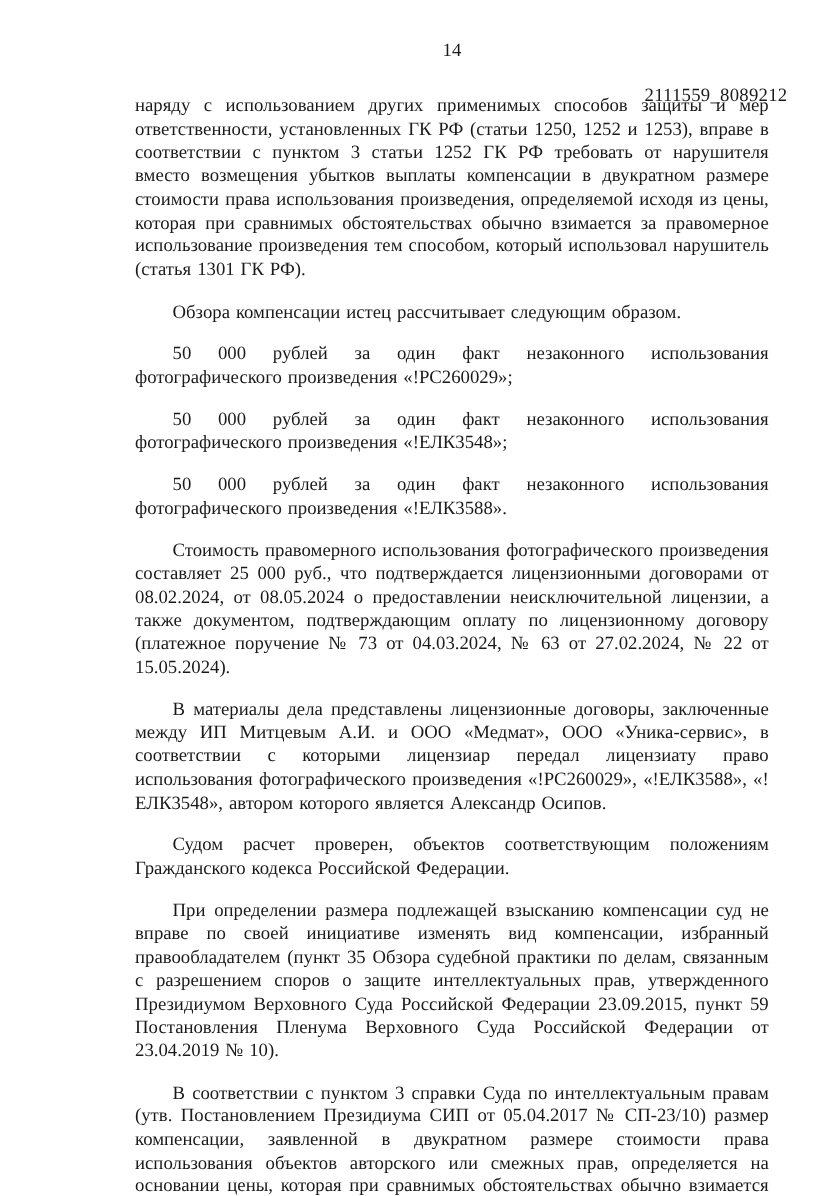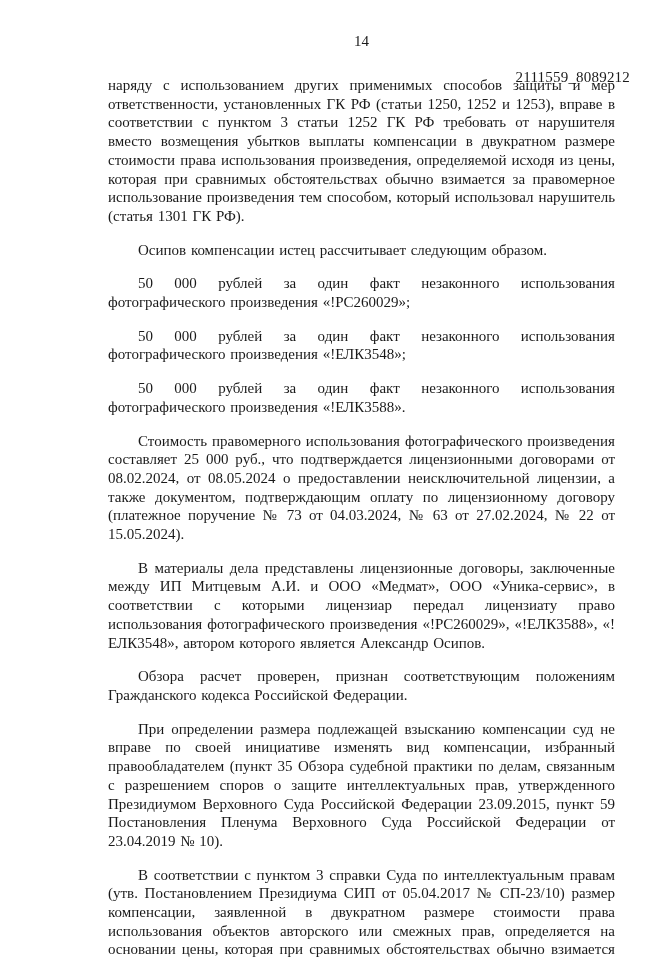--- a/index.html
+++ b/index.html
@@ -57,23 +57,23 @@
 <body>
 
 <div class="page">
   <div class="header">
     <div class="page-number">14</div>
     <div class="doc-number">2111559_8089212</div>
   </div>
   <div class="body-text">
 
   <p class="">наряду с использованием других применимых способов защиты и мер ответственности, установленных ГК РФ (статьи 1250, 1252 и 1253), вправе в соответствии с пунктом 3 статьи 1252 ГК РФ требовать от нарушителя вместо возмещения убытков выплаты компенсации в двукратном размере стоимости права использования произведения, определяемой исходя из цены, которая при сравнимых обстоятельствах обычно взимается за правомерное использование произведения тем способом, который использовал нарушитель (статья 1301 ГК РФ).</p>
-      <p class="indent">Осипов компенсации истец рассчитывает следующим образом.</p>
+      <p class="indent">Обзора компенсации истец рассчитывает следующим образом.</p>
       <p class="indent">50 000 рублей за один факт незаконного использования фотографического произведения «!PC260029»;</p>
       <p class="indent">50 000 рублей за один факт незаконного использования фотографического произведения «!ЕЛК3548»;</p>
       <p class="indent">50 000 рублей за один факт незаконного использования фотографического произведения «!ЕЛК3588».</p>
       <p class="indent">Стоимость правомерного использования фотографического произведения составляет 25 000 руб., что подтверждается лицензионными договорами от 08.02.2024, от 08.05.2024 о предоставлении неисключительной лицензии, а также документом, подтверждающим оплату по лицензионному договору (платежное поручение № 73 от 04.03.2024, № 63 от 27.02.2024, № 22 от 15.05.2024).</p>
       <p class="indent">В материалы дела представлены лицензионные договоры, заключенные между ИП Митцевым А.И. и ООО «Медмат», ООО «Уника-сервис», в соответствии с которыми лицензиар передал лицензиату право использования фотографического произведения «!PC260029», «!ЕЛК3588», «!ЕЛК3548», автором которого является Александр Осипов.</p>
-      <p class="indent">Обзора расчет проверен, признан соответствующим положениям Гражданского кодекса Российской Федерации.</p>
+      <p class="indent">Судом расчет проверен, объектов соответствующим положениям Гражданского кодекса Российской Федерации.</p>
       <p class="indent">При определении размера подлежащей взысканию компенсации суд не вправе по своей инициативе изменять вид компенсации, избранный правообладателем (пункт 35 Обзора судебной практики по делам, связанным с разрешением споров о защите интеллектуальных прав, утвержденного Президиумом Верховного Суда Российской Федерации 23.09.2015, пункт 59 Постановления Пленума Верховного Суда Российской Федерации от 23.04.2019 № 10).</p>
       <p class="indent">В соответствии с пунктом 3 справки Суда по интеллектуальным правам (утв. Постановлением Президиума СИП от 05.04.2017 № СП-23/10) размер компенсации, заявленной в двукратном размере стоимости права использования объектов авторского или смежных прав, определяется на основании цены, которая при сравнимых обстоятельствах обычно взимается за использование конкретного объекта, а не иных объектов. Поскольку право использования различных объектов авторского права, в том числе и различных фотографий различных авторов, может иметь значительно отличающуюся стоимостную оценку, которая зависит как от качества</p>
     </div>
 </div>
 
 </body></html>

